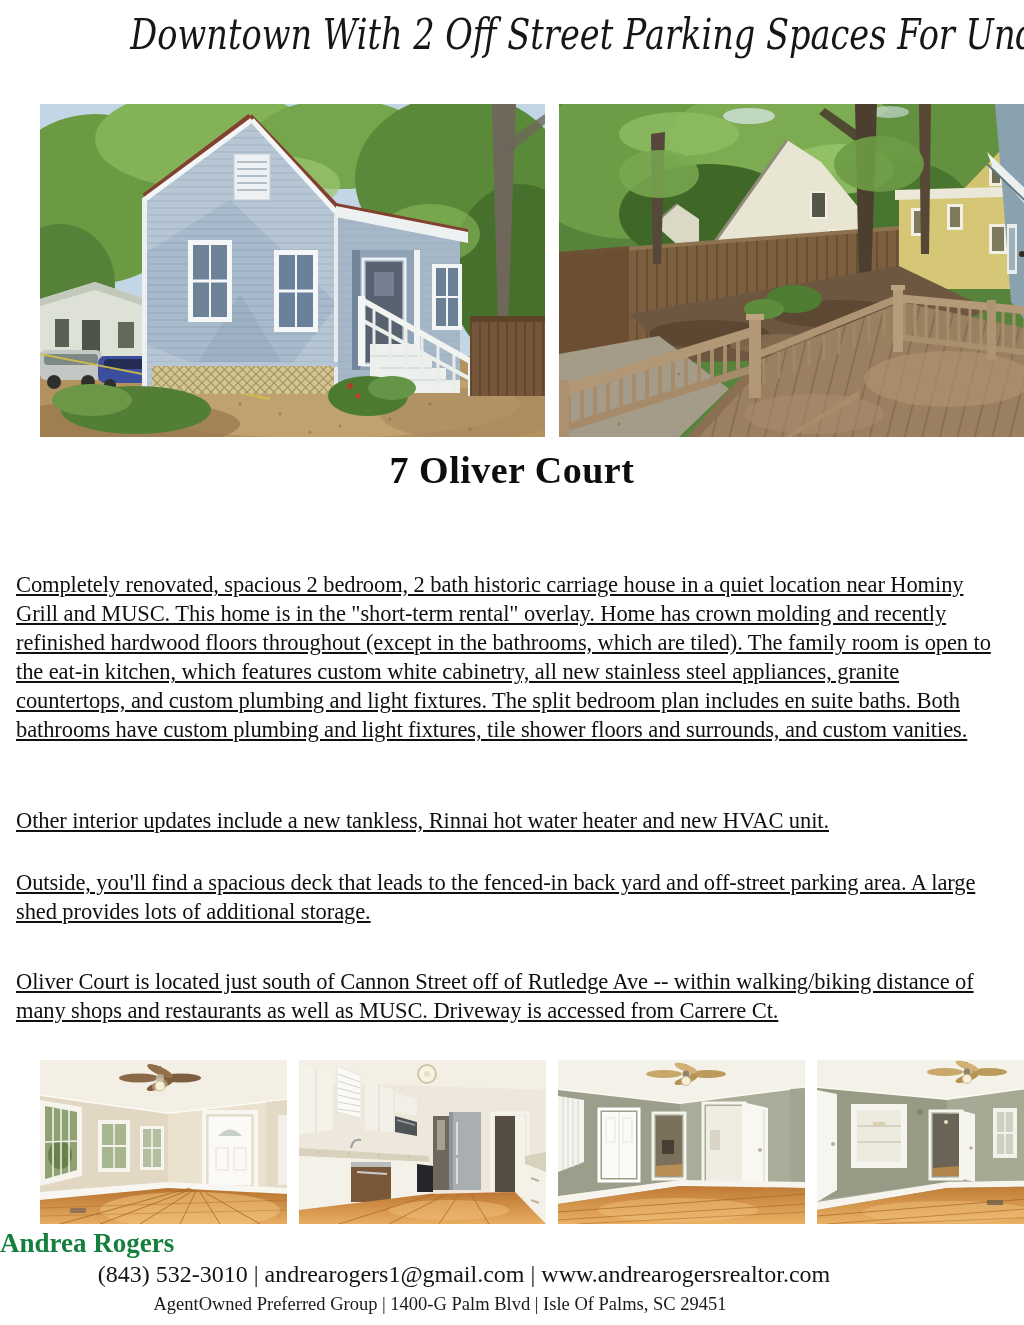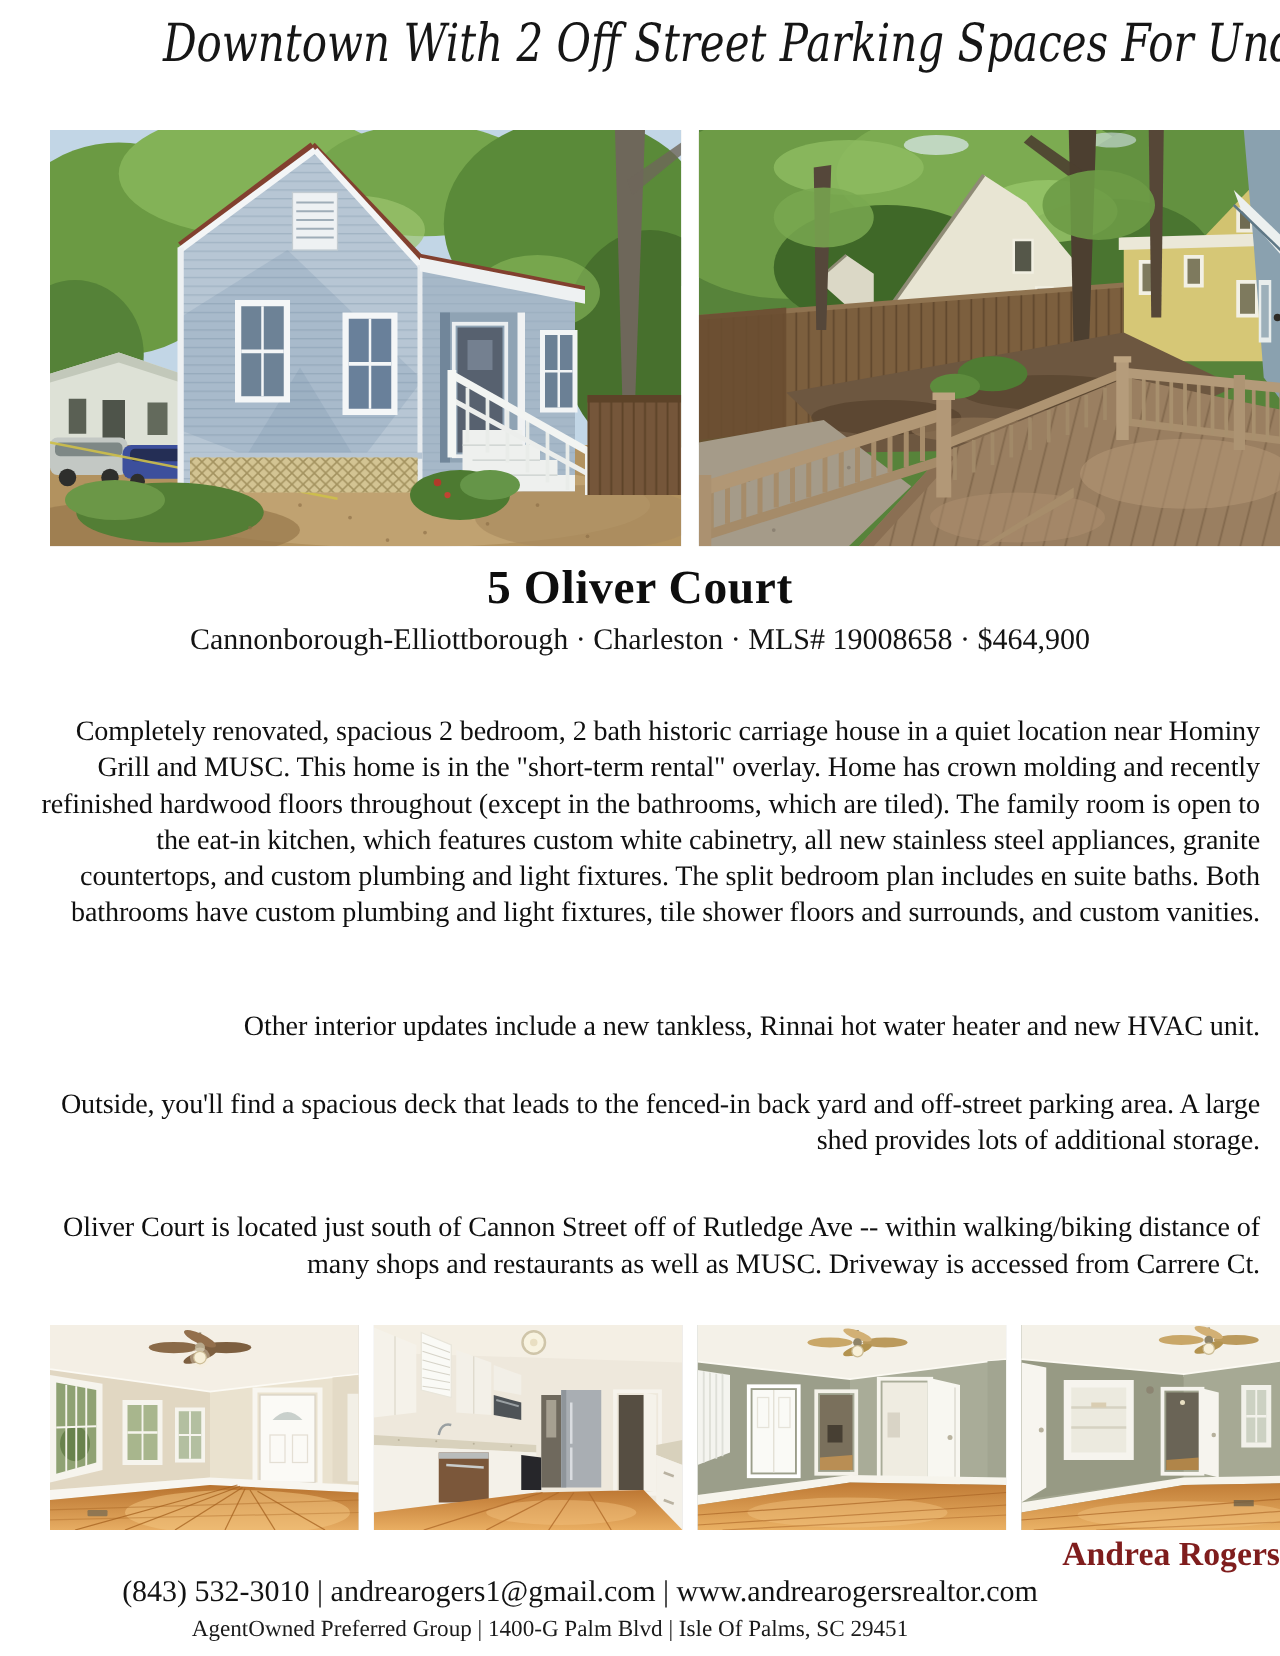--- a/index.html
+++ b/index.html
@@ -17,29 +17,29 @@
   .photo-b1{left:0;top:1044px;width:247px;height:164px;}
   .photo-b2{left:259px;top:1044px;width:247px;height:164px;}
   .photo-b3{left:518px;top:1044px;width:247px;height:164px;}
   .photo-b4{left:777px;top:1044px;width:247px;height:164px;}
 
   .listing-name{position:absolute;top:448px;left:0;width:1024px;margin:0;text-align:center;
     font-size:38px;font-weight:bold;letter-spacing:.5px;color:#0e0e0e;}
   .listing-meta{position:absolute;top:499px;left:0;width:1024px;margin:0;text-align:center;
     font-size:24px;color:#141414;}
 
-  .para{position:absolute;left:16px;right:16px;margin:0;text-align:right;
-    font-size:22.5px;line-height:29px;color:#101010;letter-spacing:-.1px;}
+  .para{position:absolute;left:16px;right:16px;margin:0;text-align:left;
+    font-size:22.5px;line-height:29px;color:#101010;letter-spacing:-.1px;text-decoration:underline;}
   .para-1{top:570px;}
   .para-2{top:806px;}
   .para-3{top:868px;}
   .para-4{top:967px;}
 
-  .agent-name{position:absolute;top:1228px;left:0;width:1024px;margin:0;text-align:right;
-    font-size:27px;font-weight:bold;color:#7f1d1d;}
+  .agent-name{position:absolute;top:1228px;left:0;width:1024px;margin:0;text-align:left;
+    font-size:27px;font-weight:bold;color:#15803d;}
   .agent-contact{position:absolute;top:1261px;left:0;width:928px;margin:0;text-align:center;
     font-size:24px;color:#131313;}
   .agent-brokerage{position:absolute;top:1294px;left:0;width:880px;margin:0;text-align:center;
     font-size:18.5px;color:#1a1a1a;}
 </style>
 </head>
 <body>
 
 <div class="page">
 
@@ -311,22 +311,21 @@
       </g>
       <polygon points="0,282 196,222 196,232 0,294" fill="#b19775"></polygon>
       <polygon points="0,322 196,260 196,268 0,330" fill="#a58b69"></polygon>
       <rect x="190" y="214" width="12" height="80" fill="#b29877"></rect>
       <rect x="187" y="210" width="18" height="6" fill="#bda481"></rect>
       <rect x="0" y="276" width="10" height="57" fill="#ab9170"></rect>
       <polygon points="226,333 300,286 300,294 232,333" fill="#a78d6b"></polygon>
     </svg>
   </figure>
 
-  <h1 class="listing-name">5 Oliver Court</h1>
-  <p class="listing-meta">Cannonborough-Elliottborough · Charleston · MLS# 19008658 · $464,900</p>
+  <h1 class="listing-name">7 Oliver Court</h1>
 
   <p class="para para-1">Completely renovated, spacious 2 bedroom, 2 bath historic carriage house in a quiet location near Hominy Grill and MUSC. This home is in the "short-term rental" overlay. Home has crown molding and recently refinished hardwood floors throughout (except in the bathrooms, which are tiled). The family room is open to the eat-in kitchen, which features custom white cabinetry, all new stainless steel appliances, granite countertops, and custom plumbing and light fixtures. The split bedroom plan includes en suite baths. Both bathrooms have custom plumbing and light fixtures, tile shower floors and surrounds, and custom vanities.</p>
   <p class="para para-3">Outside, you'll find a spacious deck that leads to the fenced-in back yard and off-street parking area. A large shed provides lots of additional storage.</p>
   <p class="para para-2">Other interior updates include a new tankless, Rinnai hot water heater and new HVAC unit.</p>
   <p class="para para-4">Oliver Court is located just south of Cannon Street off of Rutledge Ave -- within walking/biking distance of many shops and restaurants as well as MUSC. Driveway is accessed from Carrere Ct.</p>
 
   <figure class="photo photo-b1">
     <svg viewBox="0 0 247 164" preserveAspectRatio="none">
       <defs>
         <linearGradient id="fg1" x1="0" y1="0" x2="0" y2="1">

